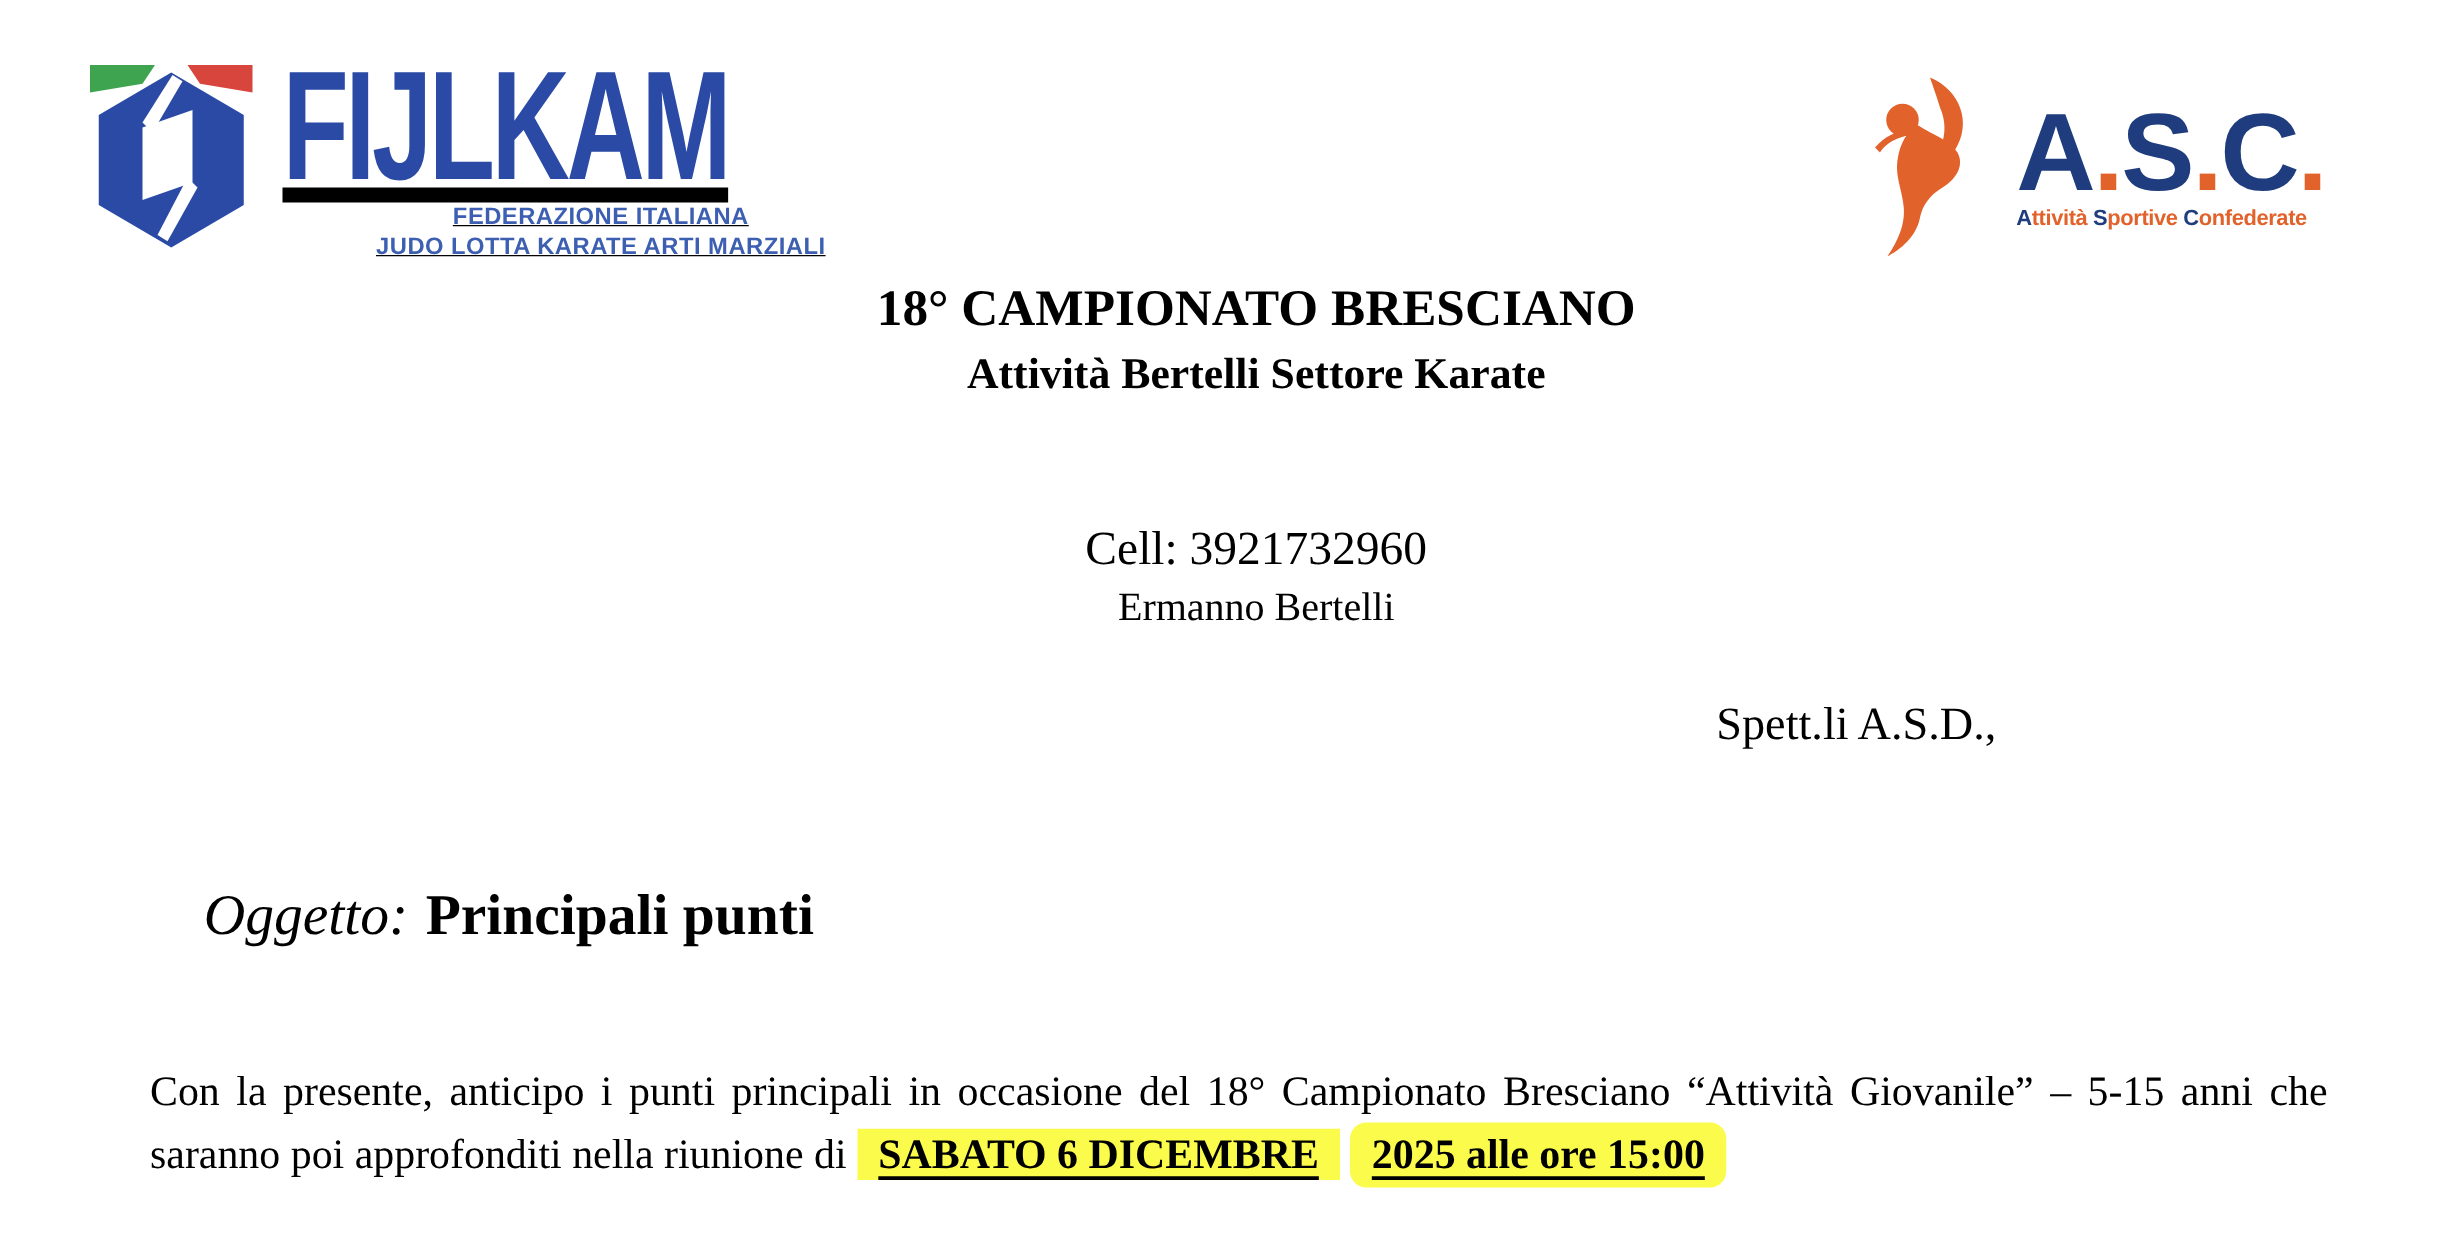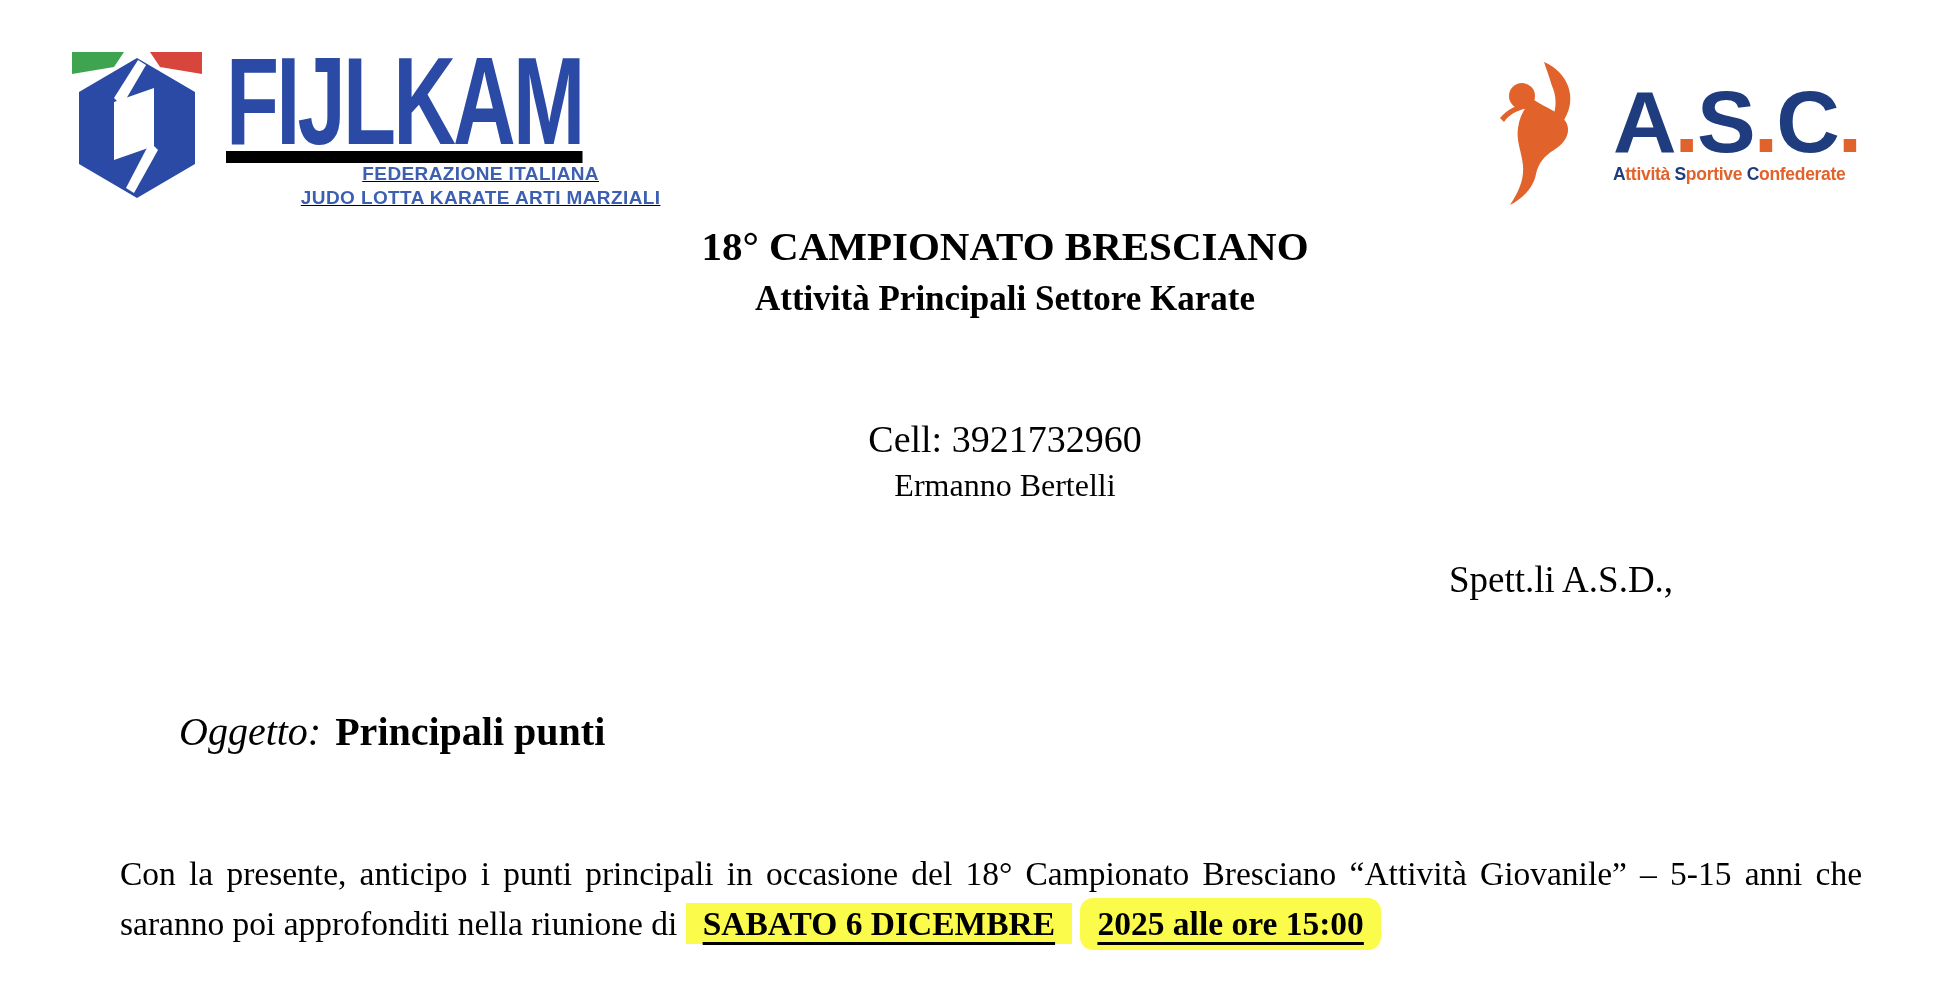--- a/index.html
+++ b/index.html
@@ -37,26 +37,26 @@
   .h-line1 { font-size: 41px; line-height: 54px; }
   .h-line2 { font-size: 41px; line-height: 56px; }
   .h-line3 { font-size: 35px; line-height: 50px; }
 
   .contact { position: absolute; left: 220px; top: 415px; width: 1570px;
              text-align: center; font-weight: normal; }
   .c-cell { font-size: 38px; line-height: 48px; }
   .c-name { font-size: 32px; line-height: 44px; }
 
   
-  .recipient { position: absolute; left: 1449px; top: 558px; font-size: 37px;
+  .recipient { position: absolute; left: 1373px; top: 558px; font-size: 37px;
                line-height: 44px; }
 
   
-  .subject { position: absolute; left: 163px; top: 708px; font-size: 40px;
-             line-height: 48px; margin-left: 16px; }
+  .subject { position: absolute; left: 163px; top: 708px; font-size: 46px;
+             line-height: 48px; }
   .subject .label { font-style: italic; }
   .subject .value { font-weight: bold; margin-left: 14px; }
 
   
   .body-par { position: absolute; left: 120px; top: 850px; width: 1742px;
               font-size: 33.5px; line-height: 48px; text-align: justify; }
   .hl { background: #fbfb4b; font-weight: bold; text-decoration: underline;
         text-decoration-thickness: 3px; text-underline-offset: 7px;
         padding: 2px 17px; }
   .hl-block { display: inline-block; border-radius: 13px; }
@@ -94,21 +94,21 @@
         <span class="ltr">A</span><span class="dot">.</span><span class="ltr">S</span><span class="dot">.</span><span class="ltr">C</span><span class="dot">.</span>
       </div>
       <div class="asc-tagline">
         <span class="init">A</span><span class="rest">ttività </span><span class="init">S</span><span class="rest">portive </span><span class="init">C</span><span class="rest">onfederate</span>
       </div>
     </div>
   </div>
 
   <div class="heading">
     <div class="h-line2">18° CAMPIONATO BRESCIANO</div>
-    <div class="h-line3">Attività Principali Settore Karate</div>
+    <div class="h-line3">Attività Bertelli Settore Karate</div>
   </div>
 
   <div class="contact">
     <div class="c-cell">Cell: 3921732960</div>
     <div class="c-name">Ermanno Bertelli</div>
   </div>
 
   <div class="recipient">Spett.li A.S.D.,</div>
 
   <div class="subject">

